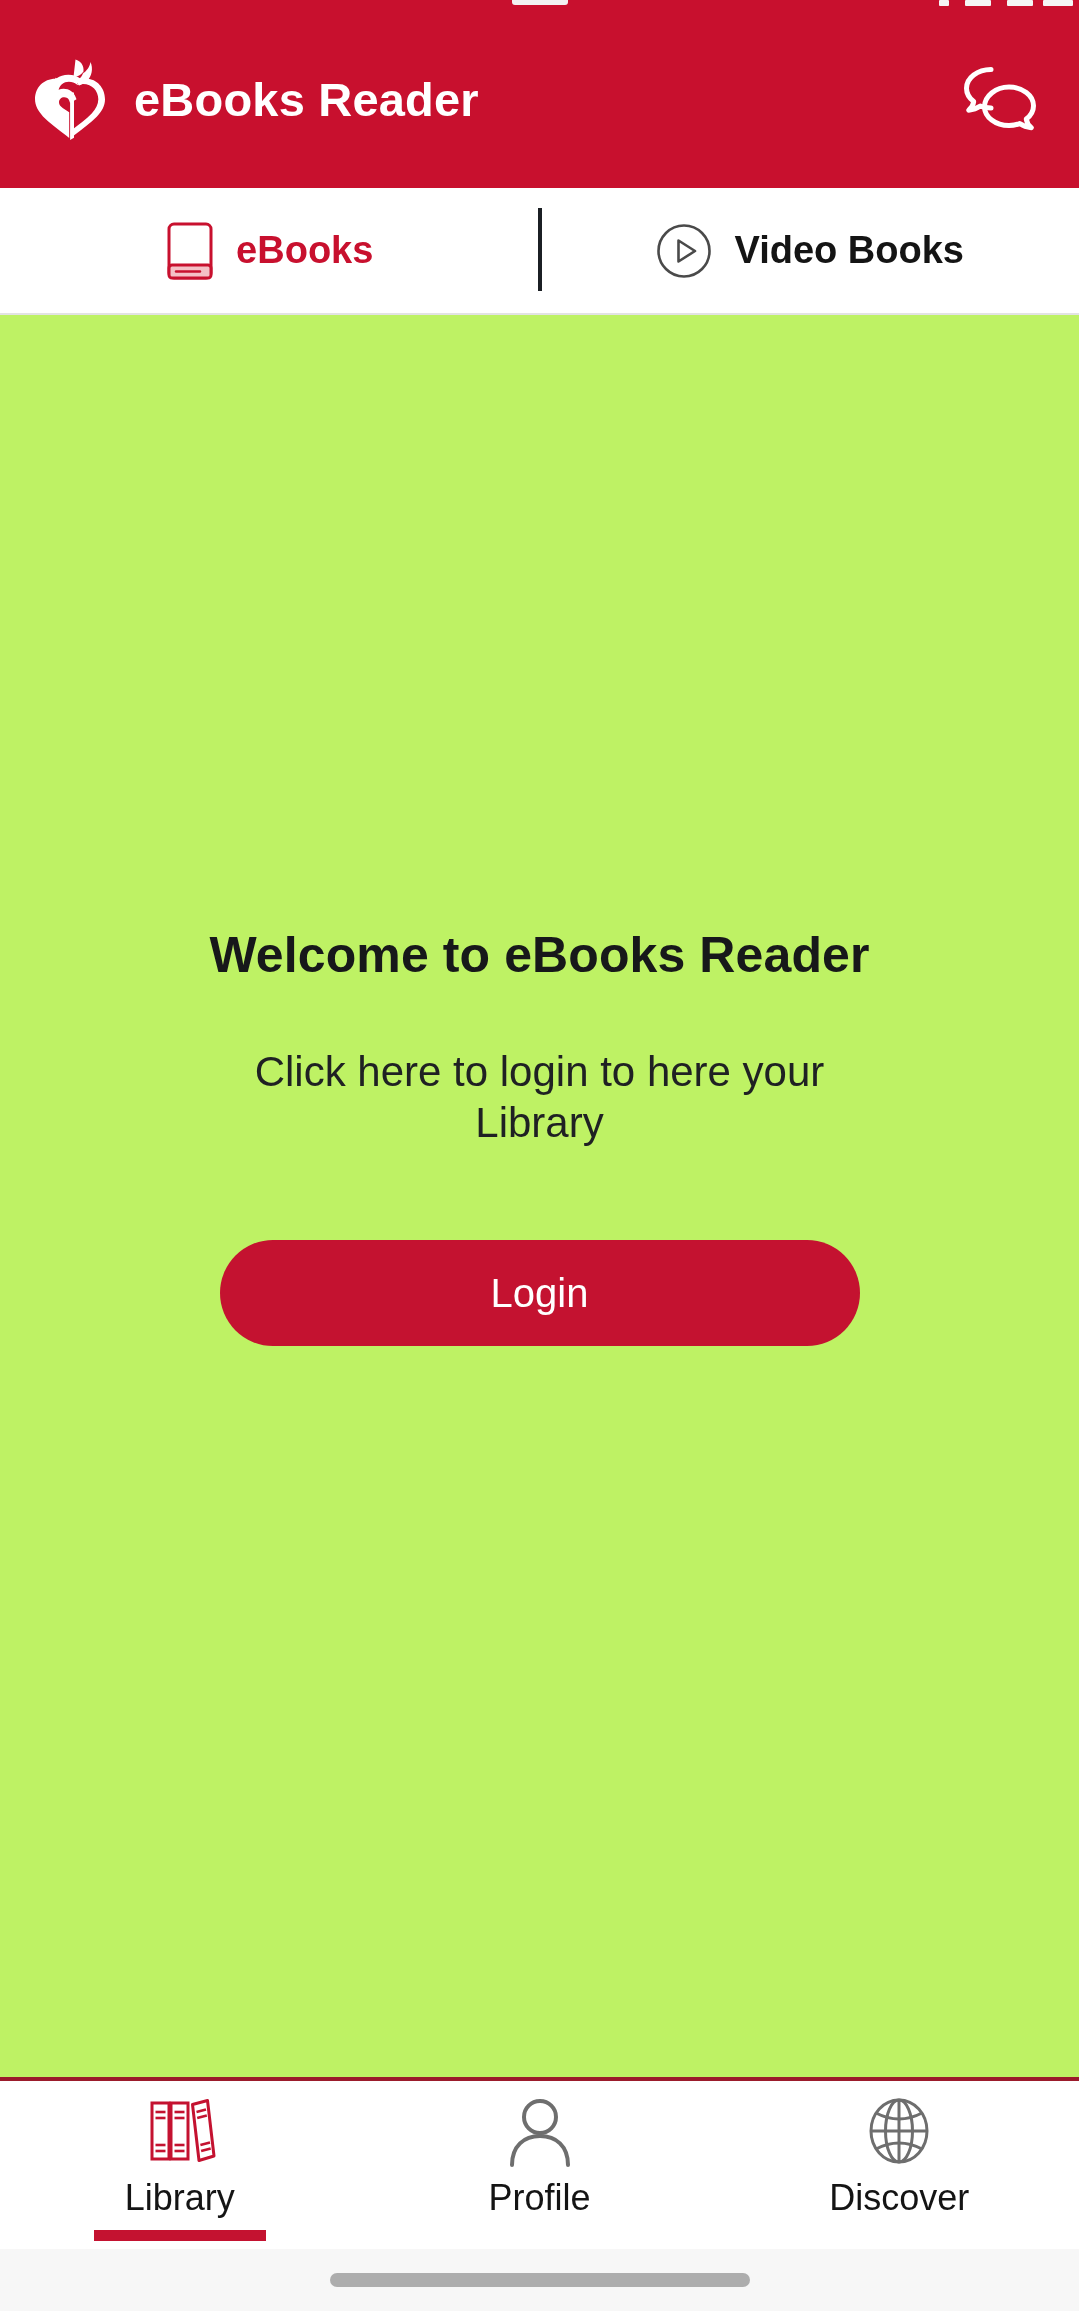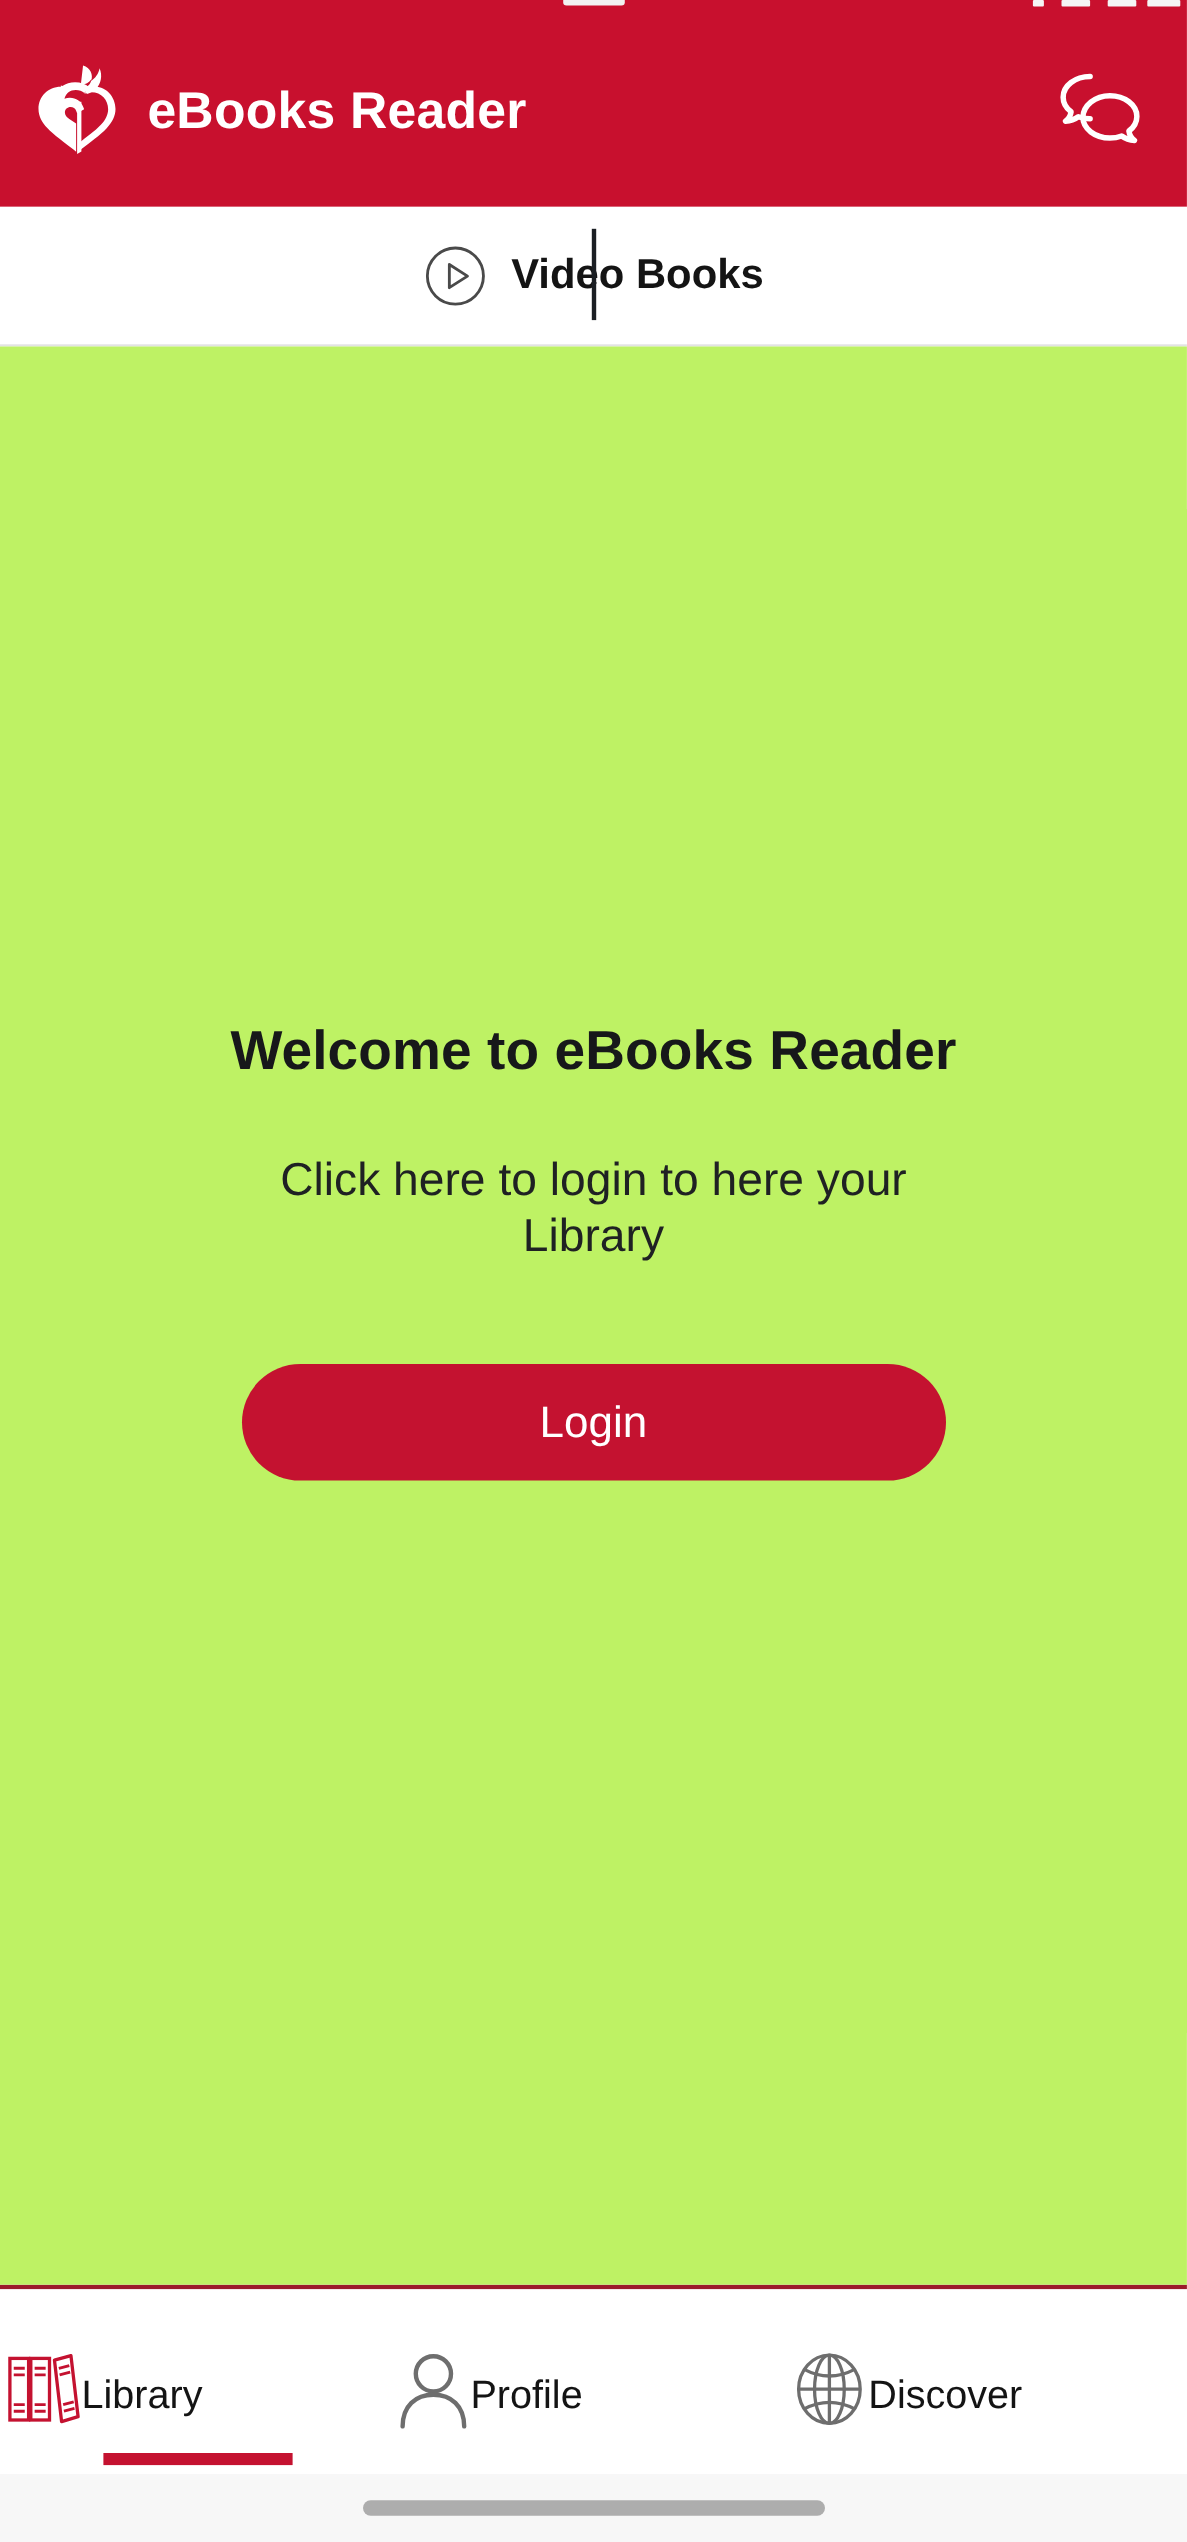--- a/index.html
+++ b/index.html
@@ -127,21 +127,21 @@
   .bottomnav {
     flex:0 0 auto;
     height:172px;
     background:#ffffff;
     border-top:4px solid #9b1b2b;
     display:flex; align-items:flex-start;
   }
   .navitem {
     flex:1 1 33.333%;
     height:100%;
-    display:flex; flex-direction:row;
+    display:flex; flex-direction:column;
     align-items:center; justify-content:flex-start;
     padding-top:14px;
     position:relative;
   }
   .nav-ico { display:block; }
   .nav-label {
     margin-top:10px;
     font-size:36px;
     font-weight:400;
     color:#141414;
@@ -196,20 +196,30 @@
         <svg class="chat-icon" viewBox="0 0 80 68" aria-hidden="true">
           <path d="M32 4.5c-13.5 0-24.5 8.4-24.5 18.8 0 5.2 2.8 9.9 7.2 13.3-.5 3.6-2.4 6.5-5 8.6 4.6-.3 8.6-1.9 11.6-4.1 3.2 1.2 6.9 1.9 10.7 1.9" fill="none" stroke="#ffffff" stroke-width="5" stroke-linecap="round" stroke-linejoin="round"></path>
           <path d="M50 22c13.5 0 24.5 8.4 24.5 18.8 0 5.2-2.8 9.9-7.2 13.3.5 3.6 2.4 6.5 5 8.6-4.6-.3-8.6-1.9-11.6-4.1-3.2 1.2-6.9 1.9-10.7 1.9-13.5 0-24.5-8.4-24.5-18.8S36.5 22 50 22z" fill="none" stroke="#ffffff" stroke-width="5" stroke-linecap="round" stroke-linejoin="round"></path>
         </svg>
       </span>
     </div>
   </div>
 
   <div class="tabbar">
 
+    <div class="tab active">
+      <span>
+        <svg class="tab-ico" width="48" height="60" viewBox="0 0 48 60" aria-hidden="true">
+          <rect x="3" y="3" width="42" height="54" rx="5" fill="none" stroke="#C8102E" stroke-width="3"></rect>
+          <rect x="3" y="44" width="42" height="13" rx="3" fill="#f4c0c6" stroke="#C8102E" stroke-width="3"></rect>
+          <line x1="10" y1="50.5" x2="34" y2="50.5" stroke="#C8102E" stroke-width="2.4" stroke-linecap="round"></line>
+        </svg>
+      </span>
+      <span class="tab-label">eBooks</span>
+    </div>
 
     <div class="tab-divider"></div>
 
     <div class="tab inactive">
       <span>
         <svg class="tab-ico" width="58" height="58" viewBox="0 0 58 58" aria-hidden="true">
           <circle cx="29" cy="29" r="25.5" fill="none" stroke="#4a4a4a" stroke-width="2.6"></circle>
           <path d="M23.5 18.5 L40 29 L23.5 39.5 Z" fill="none" stroke="#4a4a4a" stroke-width="2.6" stroke-linejoin="round"></path>
         </svg>
       </span>

